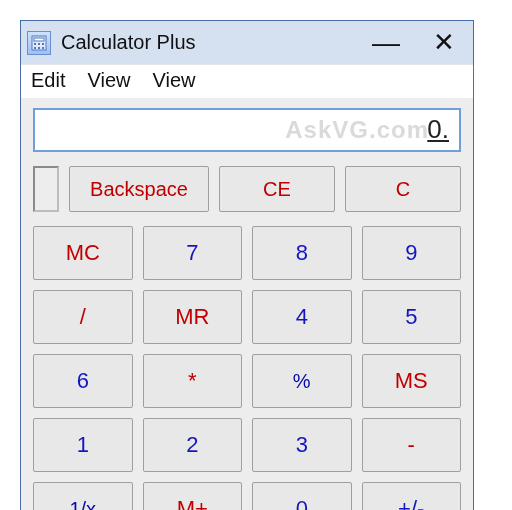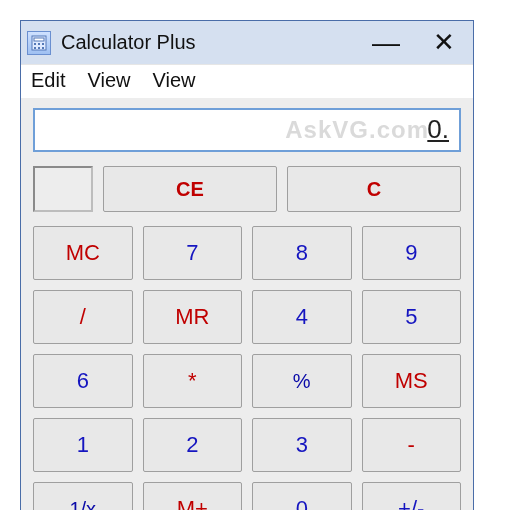--- a/index.html
+++ b/index.html
@@ -112,21 +112,21 @@
     background: #e8e8e8;
     border: 1px solid #9f9f9f;
     border-radius: 2px;
     font-size: 20px;
     color: #c00000;
     display:flex;
     align-items:center;
     justify-content:center;
     cursor:pointer;
   }
-  .wide-btn.ce, .wide-btn.c { min-width: 116px; font-weight: bold; }
+  .wide-btn.ce, .wide-btn.c { min-width: 116px; }
   .backspace { min-width: 140px; }
   .grid {
     display: grid;
     grid-template-columns: repeat(4, 1fr);
     gap: 10px;
   }
   .btn {
     height: 54px;
     background: #e8e8e8;
     border: 1px solid #9f9f9f;
@@ -174,20 +174,21 @@
 
   <div class="client">
 
     <div class="display">
       <span class="watermark">AskVG.com</span>
       <span>0.</span>
     </div>
 
     <div class="toprow">
       <div class="mem-indicator"></div>
+      <div class="wide-btn backspace">Backspace</div>
       <div class="wide-btn ce">CE</div>
       <div class="wide-btn c">C</div>
     </div>
 
     <div class="grid">
 
       <div class="btn red">MC</div>
       <div class="btn blue">7</div>
       <div class="btn blue">8</div>
       <div class="btn blue">9</div>

